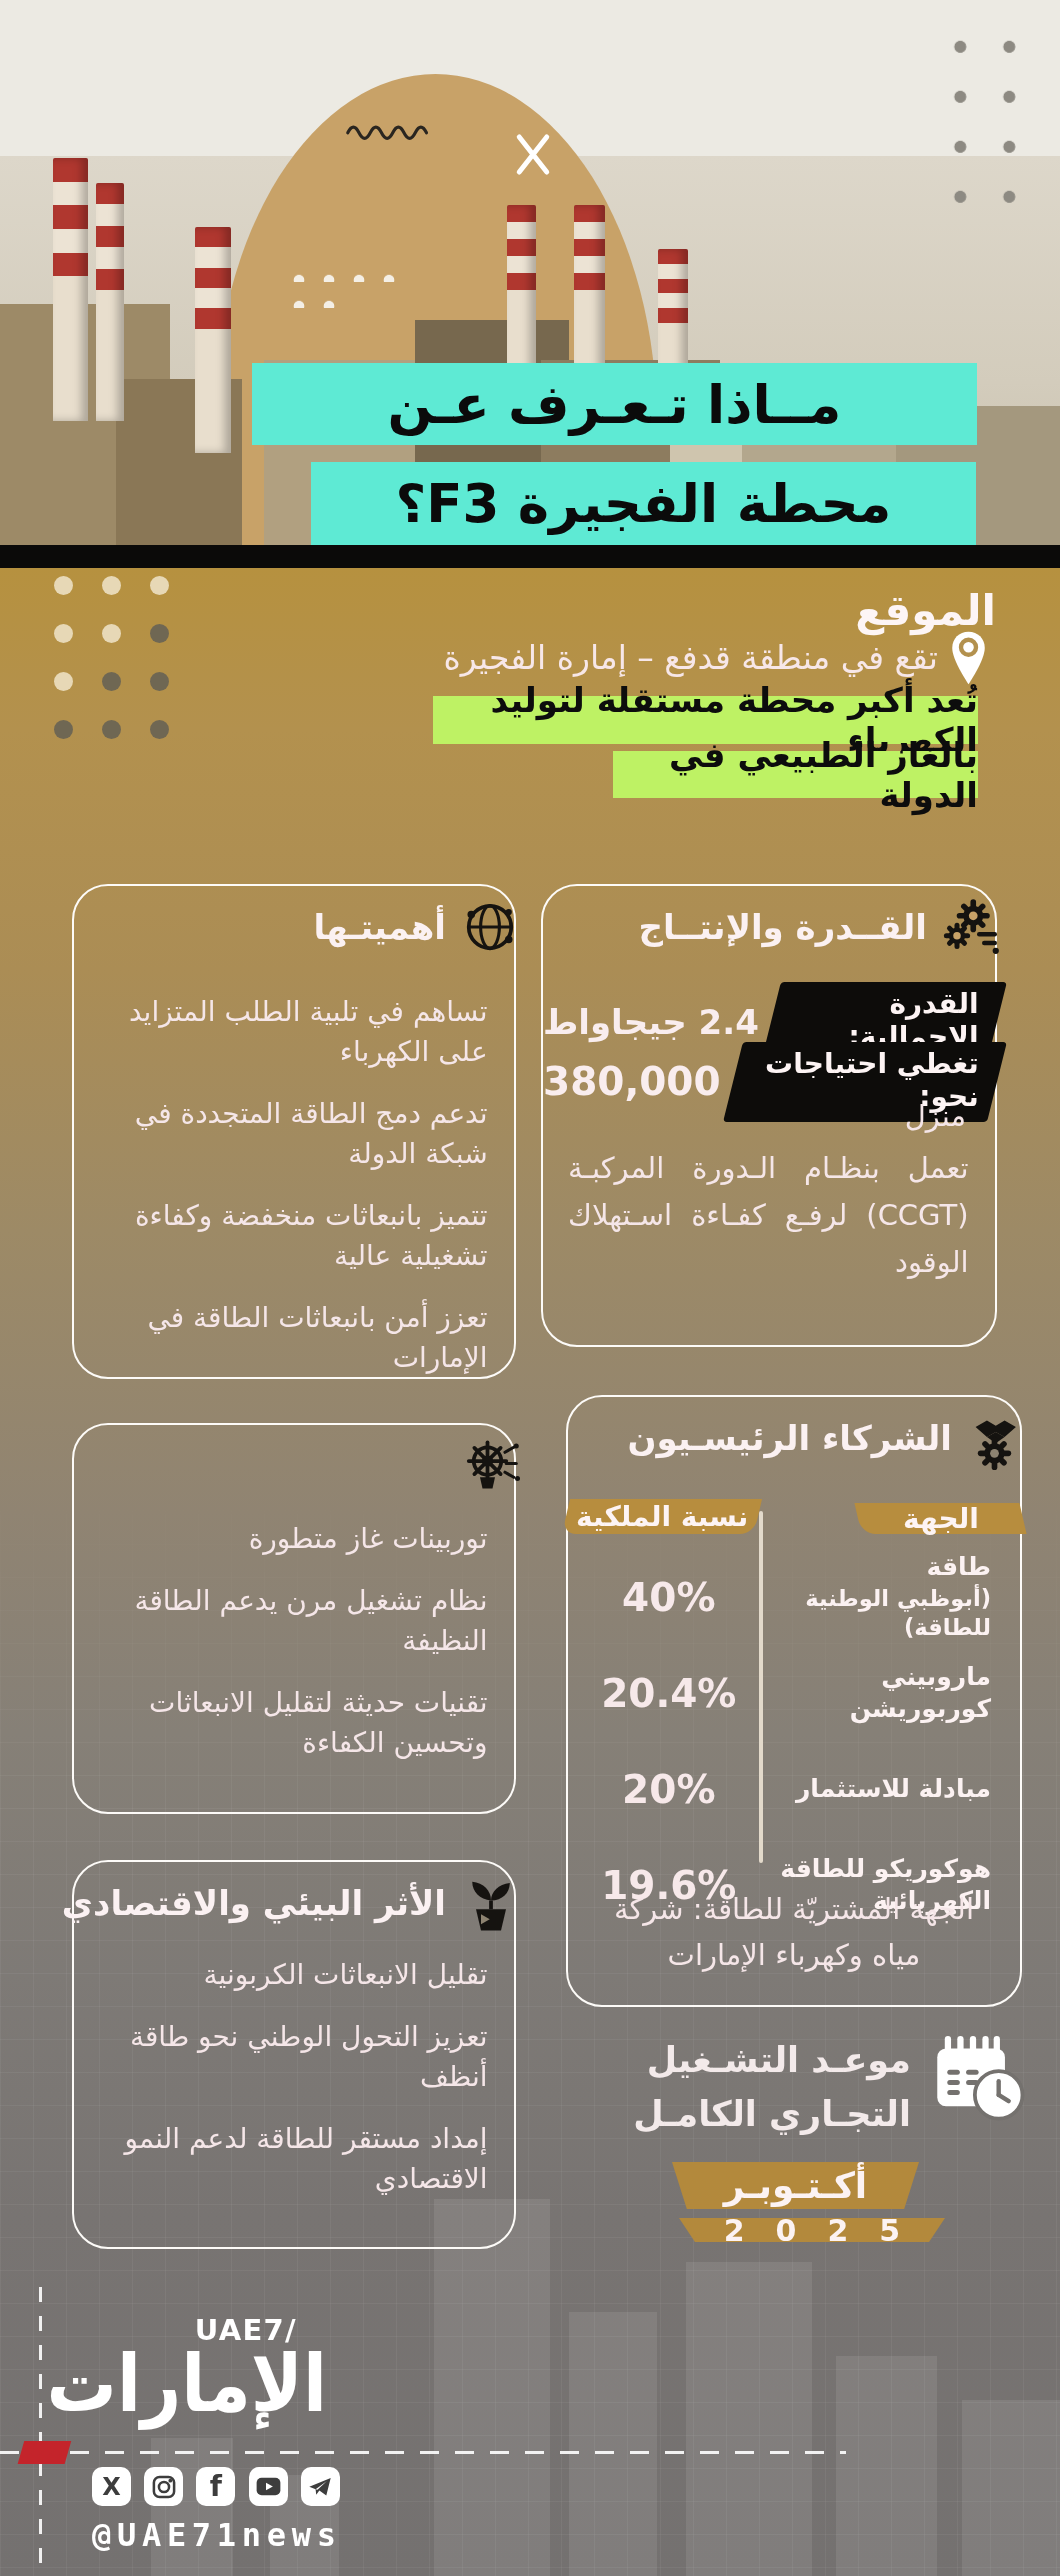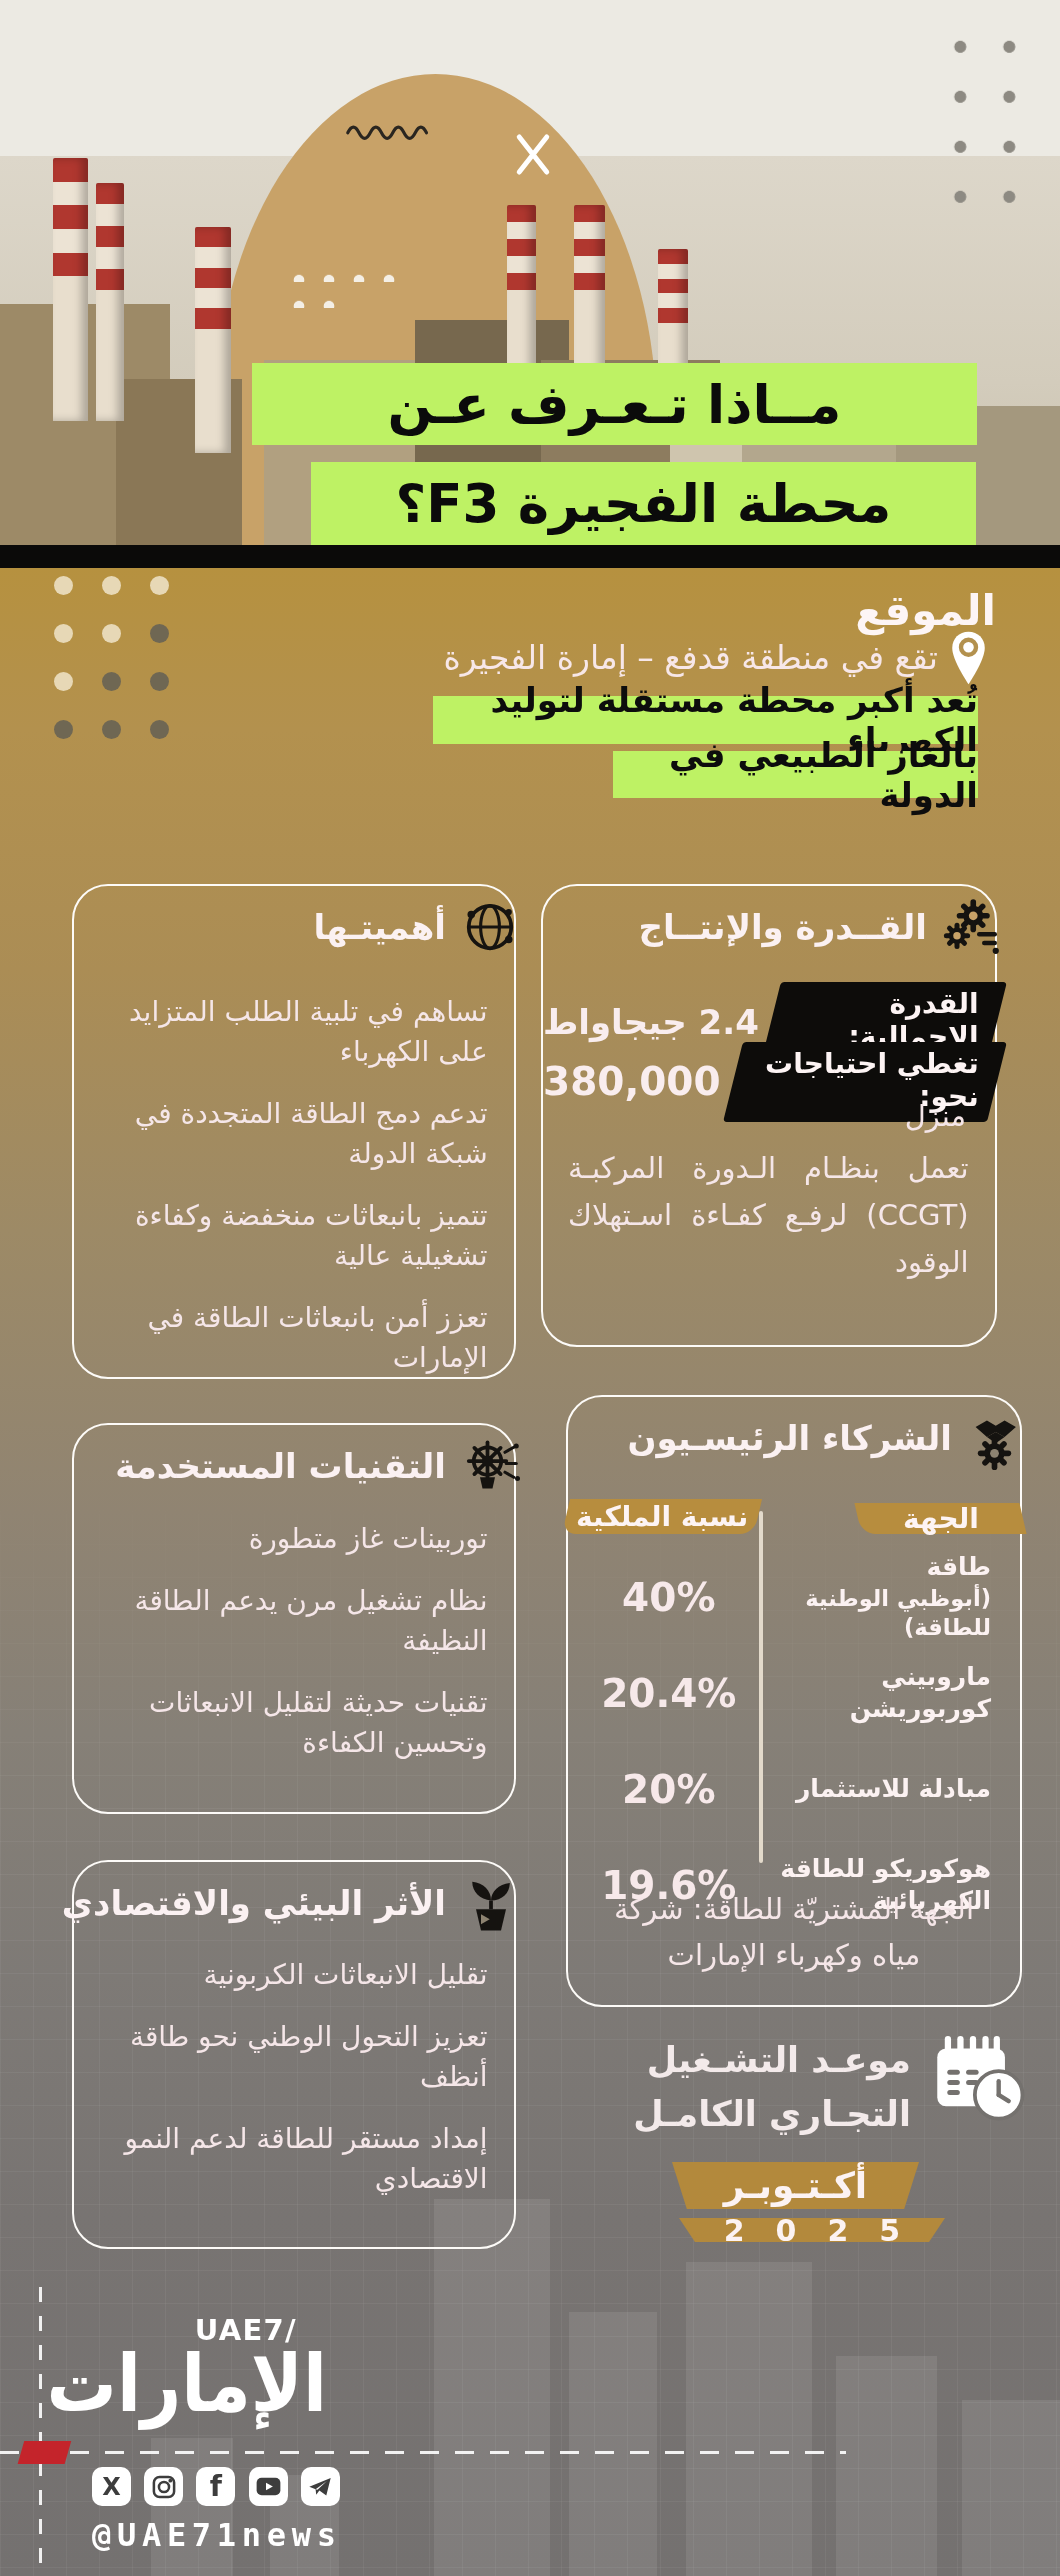--- a/index.html
+++ b/index.html
@@ -18,21 +18,21 @@
     background-image:radial-gradient(circle,#8d8a82 5.7px,transparent 6.3px);
     background-size:49px 50px;background-position:3.8px 3.8px;}
   .photo{position:absolute;left:0;top:157px;width:1061px;height:411px;z-index:2;}
   .bld{position:absolute;bottom:0;}
   .win-v{background-image:repeating-linear-gradient(90deg,rgba(255,255,255,.28) 0 5px,transparent 5px 19px);}
   .win-h{background-image:repeating-linear-gradient(180deg,rgba(0,0,0,.16) 0 4.4px,transparent 4.4px 16.4px);}
   .chimney{position:absolute;
     background:linear-gradient(180deg,#b0372f 0 9%,#ece3d4 9% 18%,#b0372f 18% 27%,#ece3d4 27% 36%,#b0372f 36% 45%,#e8decd 45% 100%);
     box-shadow:inset -6.3px 0 8.8px rgba(0,0,0,.25);border-radius:1.9px 1.9px 0 0;}
   .dots-white{position:absolute;z-index:3;background-image:radial-gradient(circle,#f4efe6 5px,transparent 5.7px);background-size:30px 26.4px;}
-  .title-box{position:absolute;z-index:4;background:#bef264;display:flex;align-items:center;justify-content:center;
+  .title-box{position:absolute;z-index:4;background:#5eead4;display:flex;align-items:center;justify-content:center;
     direction:rtl;color:#0b0b0b;font-weight:bold;font-size:53px;letter-spacing:0;}
   .black-strip{position:absolute;left:0;top:545px;width:100%;height:23px;background:#0b0a09;z-index:3;}
   
   .body-bg{position:absolute;left:0;top:568px;width:100%;height:2008px;z-index:1;
     background:linear-gradient(180deg,#b6913f 0%,#b3914e 8%,#ab8d55 20%,#9d8a66 33%,#908472 47%,#868077 58%,#7e7a76 70%,#787472 82%,#747170 100%);}
   .grid-overlay{position:absolute;left:0;top:1478px;width:100%;height:1098px;z-index:1;opacity:.55;
     background-image:linear-gradient(rgba(255,255,255,.09) 1.3px,transparent 1.3px),linear-gradient(90deg,rgba(255,255,255,.09) 1.3px,transparent 1.3px);
     background-size:33px 33px;
     -webkit-mask-image:linear-gradient(180deg,transparent,#000 30%);mask-image:linear-gradient(180deg,transparent,#000 30%);}
   .skyline{position:absolute;bottom:0;z-index:1;background:rgba(255,255,255,.09);}
@@ -261,21 +261,20 @@
         <path d="M32 66 L56 66 L52 84 L36 84 Z" fill="#151310"></path>
         <g stroke="#151310" stroke-width="5" stroke-linecap="round">
           <line x1="72" y1="26" x2="86" y2="18"></line>
             <line x1="74" y1="44" x2="90" y2="44"></line>
             <line x1="72" y1="58" x2="86" y2="66"></line>
         </g>
         <circle cx="90" cy="16" r="4" fill="#151310"></circle>
           <circle cx="92" cy="68" r="4" fill="#151310"></circle>
       </svg>
     </div>
-    <div class="card-title">التقنيات المستخدمة</div>
     <div class="bullets" style="top:94px;">
       <p>توربينات غاز متطورة</p>
       <p>نظام تشغيل مرن يدعم الطاقة النظيفة</p>
       <p>تقنيات حديثة لتقليل الانبعاثات وتحسين الكفاءة</p>
     </div>
   </div>
 
   <div class="card" style="left:566px;top:1395px;width:452px;height:608px;">
     <div class="card-icon">
       <svg width="63" height="63" viewBox="0 0 100 100">

